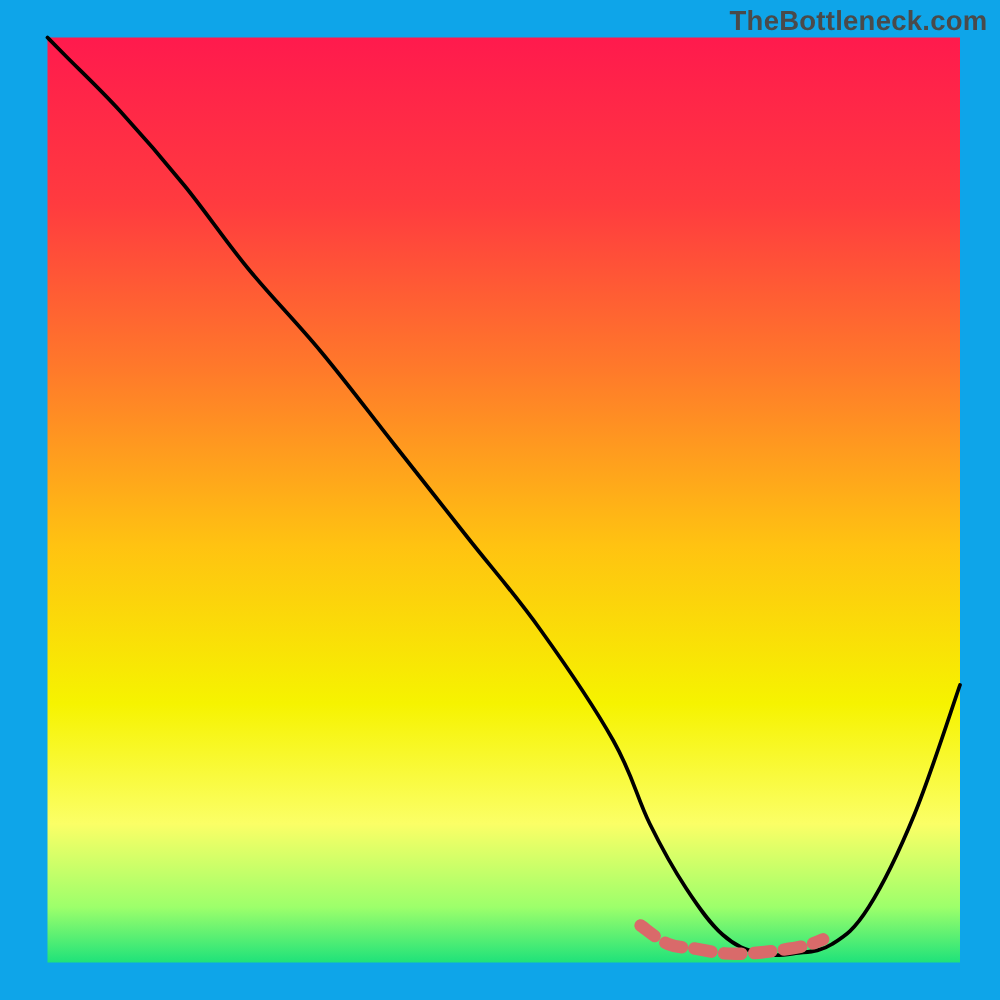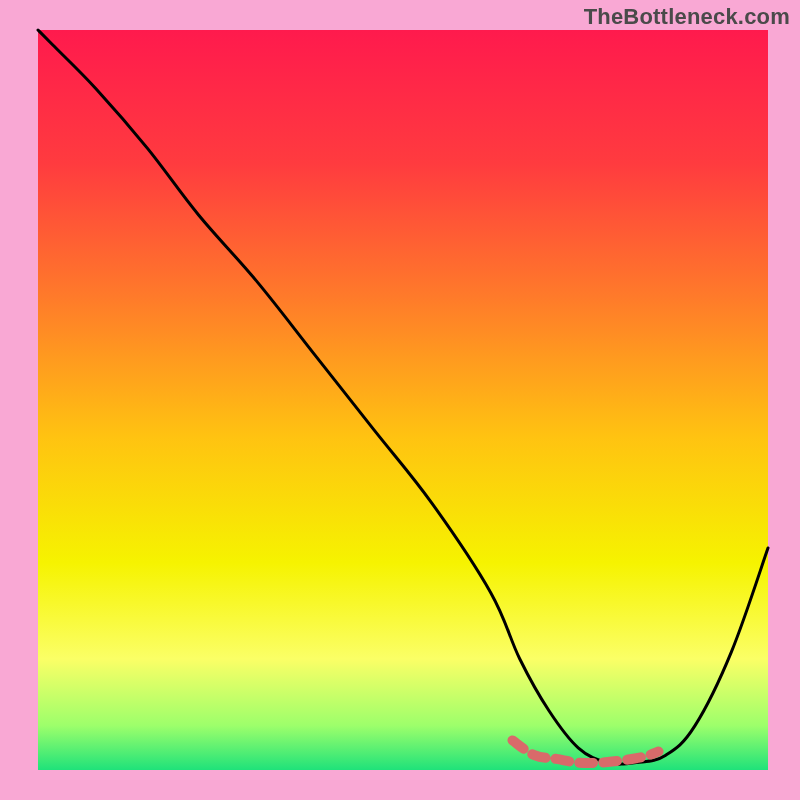--- a/index.html
+++ b/index.html
@@ -8,21 +8,21 @@
     width: 800px;
     height: 800px;
     background: #000;
     overflow: hidden;
     font-family: Arial, Helvetica, sans-serif;
   }
   .frame {
     position: relative;
     width: 800px;
     height: 800px;
-    background: #f9a8d4;
+    background: #0ea5e9;
   }
   .watermark {
     position: absolute;
     top: 4px;
     right: 10px;
     color: #4a4a4a;
     font-size: 22px;
     font-weight: 600;
     letter-spacing: 0.2px;
     user-select: none;

